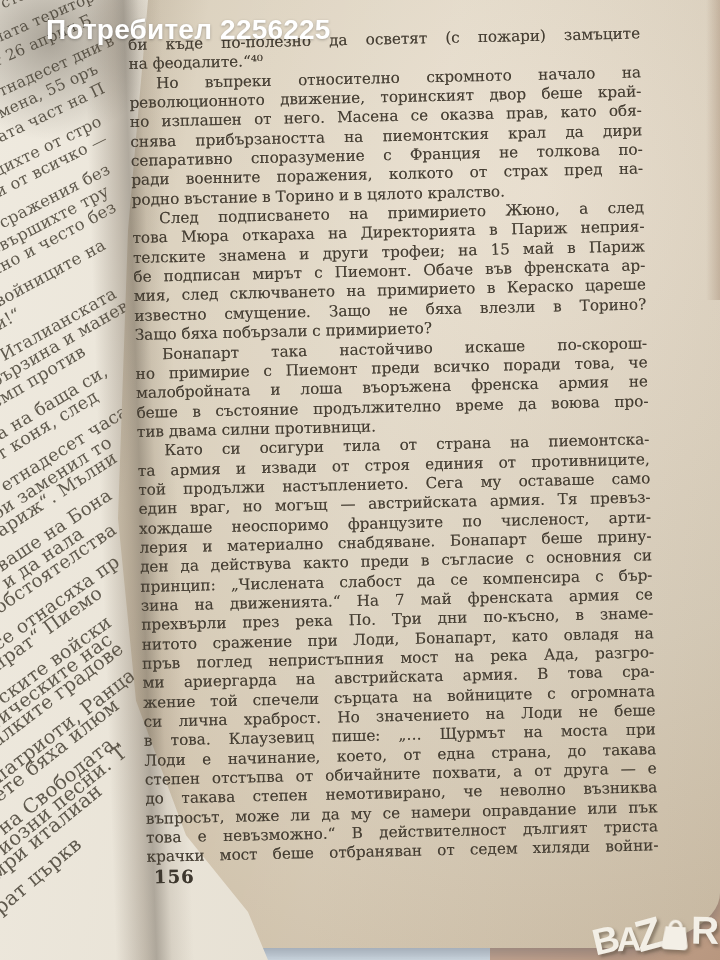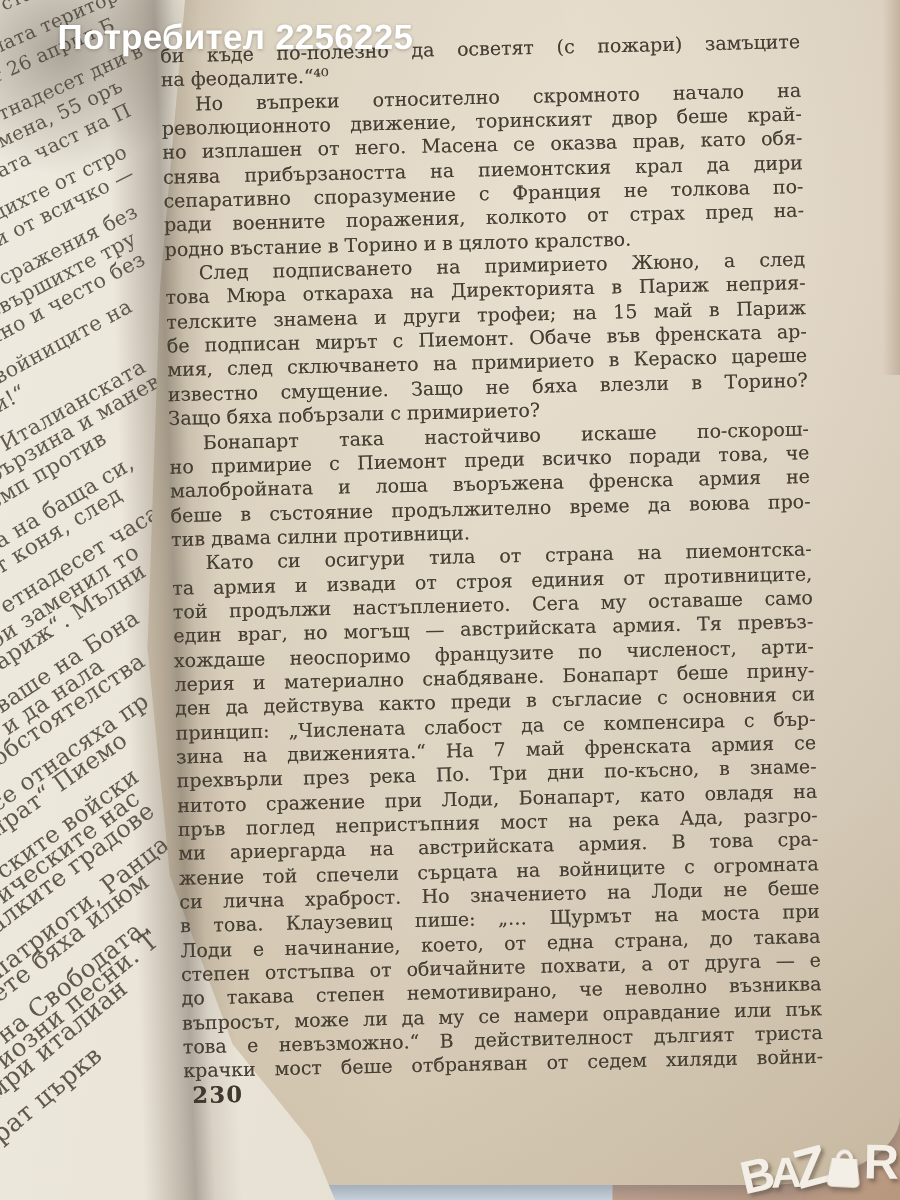--- a/index.html
+++ b/index.html
@@ -186,21 +186,21 @@
       <div class="line">си лична храброст. Но значението на Лоди не беше</div>
       <div class="line">в това. Клаузевиц пише: „… Щурмът на моста при</div>
       <div class="line">Лоди е начинание, което, от една страна, до такава</div>
       <div class="line">степен отстъпва от обичайните похвати, а от друга — е</div>
       <div class="line">до такава степен немотивирано, че неволно възниква</div>
       <div class="line">въпросът, може ли да му се намери оправдание или пък</div>
       <div class="line">това е невъзможно.“ В действителност дългият триста</div>
       <div class="line">крачки мост беше отбраняван от седем хиляди войни-</div>
     </div>
 
-  <div class="page-number">230</div>
+  <div class="page-number">156</div>
 
   <div class="user-overlay">Потребител 2256225</div>
 
   <div class="watermark">
     <span class="wm-b">B</span>
     <span class="wm-a1">A</span>
     <span class="wm-z">Z</span>
     <svg class="wm-bag" viewBox="0 0 30 37">
       <path d="M9.5 13 a5.5 6.5 0 0 1 11 0" fill="none" stroke="#f3efe6" stroke-width="3.2"></path>
       <path d="M5 12 h20 l3 19 a4 4 0 0 1 -4 4 h-18 a4 4 0 0 1 -4 -4 z" fill="#f3efe6"></path>

